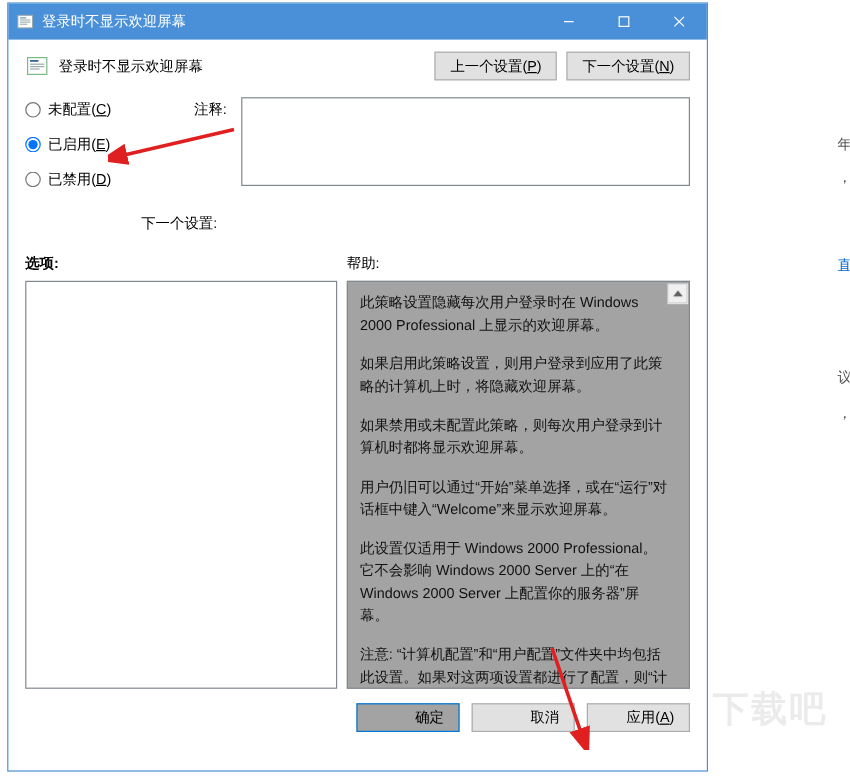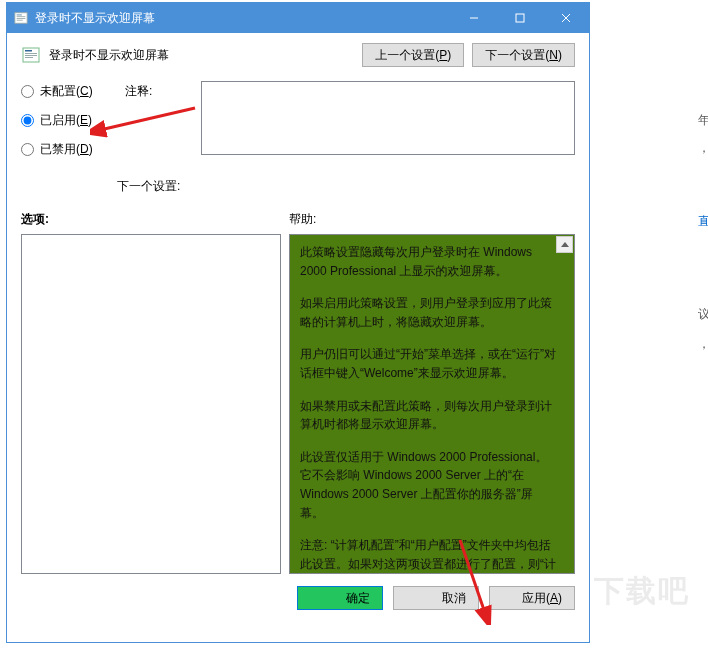--- a/index.html
+++ b/index.html
@@ -84,20 +84,21 @@
   }
   .radio-row {
     display: flex; align-items: center;
     margin-bottom: 12px;
     font-size: 12px;
   }
   .radio-row input { margin: 0 6px 0 0; }
   .radio-row u { text-decoration: underline; }
   .label-col {
     width: 68px;
+    text-align: right;
     padding-right: 4px;
     padding-top: 2px;
     font-size: 12px;
   }
   .comment-box {
     flex: 1;
     height: 74px;
     border: 1px solid #828790;
     background: #fff;
   }
@@ -129,21 +130,21 @@
   .options-panel {
     width: 260px;
     height: 340px;
     border: 1px solid #828790;
     background: #fff;
   }
   .help-panel {
     flex: 1;
     height: 340px;
     border: 1px solid #828790;
-    background: #4d7c0f;
+    background: #a3a3a3;
     position: relative;
   }
   .help-inner {
     padding: 8px 18px 8px 10px;
     font-size: 12px;
     line-height: 1.55;
     color: #111;
     overflow-y: auto;
     height: 100%;
   }
@@ -163,21 +164,21 @@
     border-bottom: 5px solid #606060;
   }
   .footer-buttons {
     display: flex;
     justify-content: flex-end;
     gap: 10px;
     margin-top: 12px;
   }
   .btn.primary {
     border: 1px solid #0078d7;
-    background: #22c55e;
+    background: #a3a3a3;
   }
   
   .arrow {
     position: absolute;
     pointer-events: none;
   }
   .watermark {
     position: absolute;
     right: 18px; bottom: 40px;
     font-size: 30px;
@@ -290,22 +291,22 @@
       <div>帮助:</div>
     </div>
 
     <div class="panels">
       <div class="options-panel"></div>
       <div class="help-panel">
         <div class="scroll-arrow"></div>
         <div class="help-inner">
           <p>此策略设置隐藏每次用户登录时在 Windows 2000 Professional 上显示的欢迎屏幕。</p>
           <p>如果启用此策略设置，则用户登录到应用了此策略的计算机上时，将隐藏欢迎屏幕。</p>
+          <p>如果禁用或未配置此策略，则每次用户登录到计算机时都将显示欢迎屏幕。</p>
           <p>用户仍旧可以通过“开始”菜单选择，或在“运行”对话框中键入“Welcome”来显示欢迎屏幕。</p>
-          <p>如果禁用或未配置此策略，则每次用户登录到计算机时都将显示欢迎屏幕。</p>
           <p>此设置仅适用于 Windows 2000 Professional。它不会影响 Windows 2000 Server 上的“在 Windows 2000 Server 上配置你的服务器”屏幕。</p>
           <p>注意: “计算机配置”和“用户配置”文件夹中均包括此设置。如果对这两项设置都进行了配置，则“计算机配置”中的设置优先于“用户配置”中的设置。</p>
         </div>
       </div>
     </div>
 
     <div class="footer-buttons">
       <button class="btn primary"><span>确定</span></button>
       <button class="btn"><span>取消</span></button>
       <button class="btn"><span>应用(</span><u>A</u><span>)</span></button>

